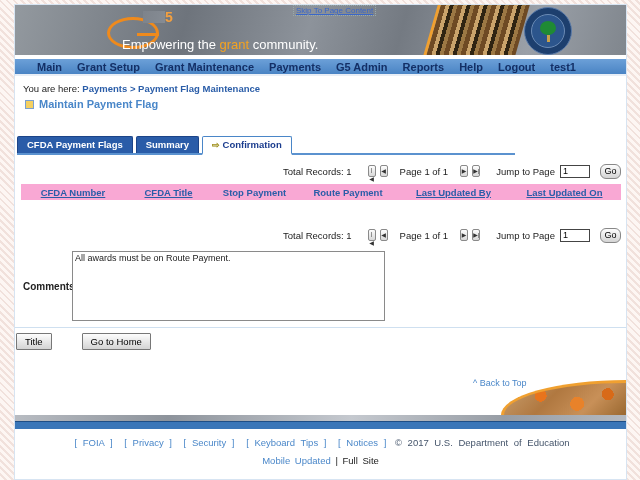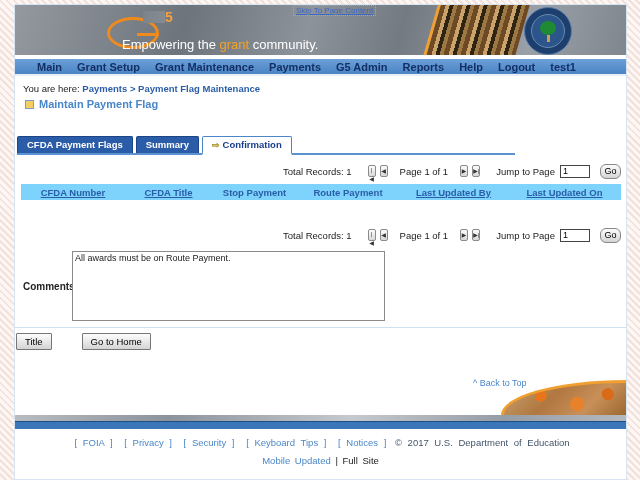--- a/index.html
+++ b/index.html
@@ -101,21 +101,21 @@
   .pager .jump-label { margin-left:14px; margin-right:5px; white-space:nowrap; }
   .jump-input { width:30px; height:13px; border:1px solid #444; font-size:9px; padding:0 2px; font-family:"Liberation Sans",sans-serif; }
   .go-btn {
     margin-left:10px; width:34px; height:15px; font-size:9px;
     background:linear-gradient(#fdfdfd,#d4d4d4); border:1px solid #888; border-radius:6px; cursor:pointer;
   }
 
   
   .flag-table { position:absolute; left:6px; top:179px; width:600px; border-collapse:collapse; }
   .flag-table th {
-    background:#7dd3fc; color:#2a5da8; font-size:9.5px; font-weight:bold;
+    background:#f9a8d4; color:#2a5da8; font-size:9.5px; font-weight:bold;
     height:17px; border-bottom:2px solid #ffffff; text-align:center;
   }
   .flag-table th.sortable { text-decoration:underline; cursor:pointer; }
   .flag-table td { font-size:9.5px; color:#222; height:24px; text-align:center; border-bottom:1px solid #c8ddf0; }
   .checkbox {
     display:inline-block; width:11px; height:11px; background:#f0f0f0;
     border:1px solid #8a8a8a; font-size:10px; line-height:10px; color:#333; text-align:center;
   }
   .checkbox.checked::after { content:"\2713"; }
 

